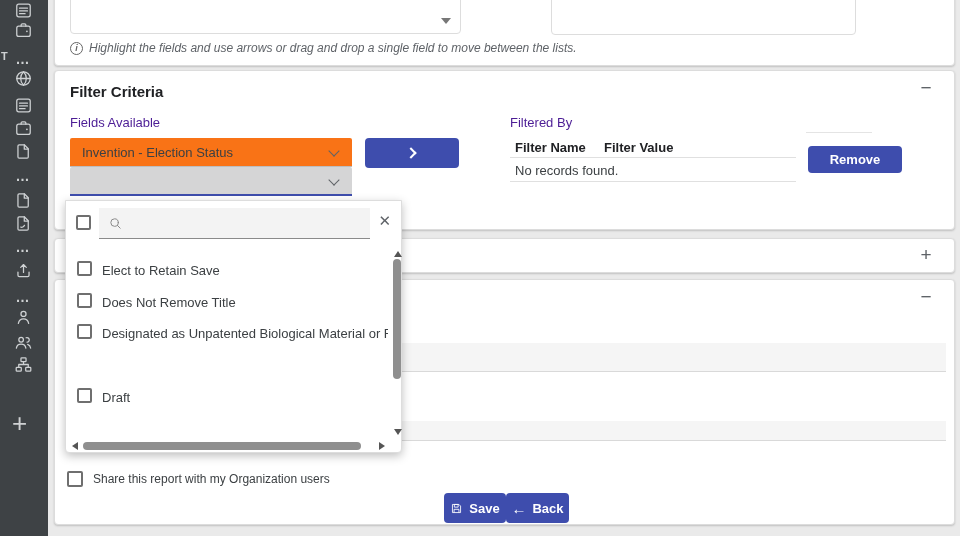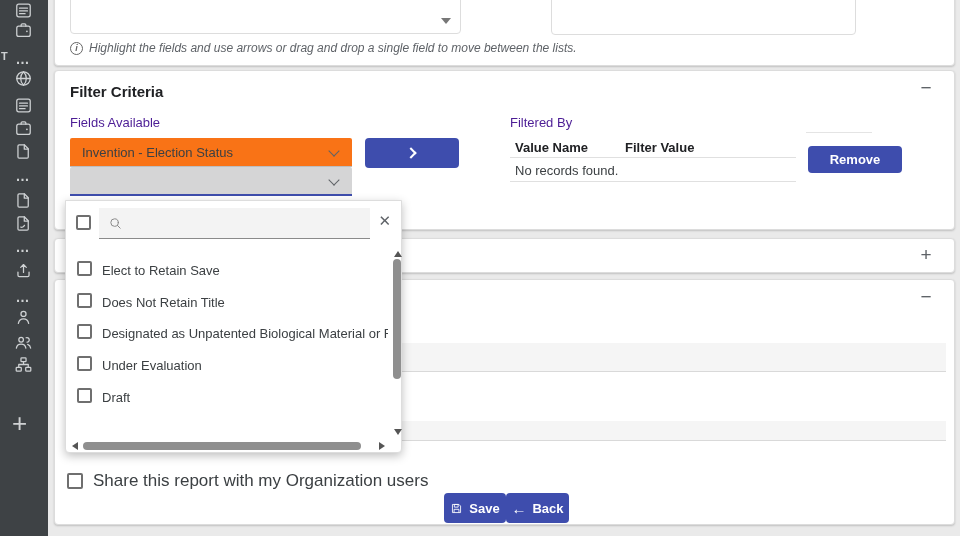--- a/index.html
+++ b/index.html
@@ -45,21 +45,21 @@
   .tbl-head { position:absolute; font-size:13px; font-weight:700; color:#202124; }
   .tbl-line { position:absolute; height:1px; background:#e0e0e0; }
   .empty-text { position:absolute; font-size:13px; color:#3c4043;text-align:right; }
   .mini-line { position:absolute; height:1px; background:#e4e4e4; }
   .remove-btn { position:absolute; left:753px; top:75px; width:94px; height:27px; }
 
   
   .field-bar { position:absolute; left:15px; width:876px; background:#f5f5f5; border-bottom:1px solid #d9d9d9; }
   .chk { width:16px; height:16px; border:2px solid #6f6f6f; border-radius:2px; background:#fff; flex:none; }
   .share-row { position:absolute; left:12px; top:191px; display:flex; align-items:center; gap:10px; }
-  .share-label { font-size:17px; color:#3c4043; }
+  .share-label { font-size:12px; color:#3c4043; }
   .save-btn { position:absolute; left:389px; top:213px; width:62px; height:30px; }
   .back-btn { position:absolute; left:451px; top:213px; width:63px; height:30px; }
   .back-arrow { font-size:15px; line-height:1; }
   .save-btn svg { width:13px; height:13px; stroke:#fff; fill:none; stroke-width:1.6; stroke-linejoin:round; }
 
   
   .dd-panel { position:absolute; left:65px; top:200px; width:337px; height:253px; background:#fff; border:1px solid #ddd; border-radius:0 0 4px 4px; box-shadow:0 3px 10px rgba(0,0,0,.25); z-index:20; }
   .dd-chk { position:absolute; width:15px; height:15px; border:2px solid #6f6f6f; border-radius:2px; background:#fff; }
   .dd-search { position:absolute; left:33px; top:7px; width:271px; height:31px; background:#f3f3f3; border-bottom:1px solid #8a8a8a; }
   .dd-search svg { position:absolute; left:9px; top:8px; width:15px; height:15px; stroke:#8a8a8a; fill:none; stroke-width:1.6; stroke-linecap:round; }
@@ -168,22 +168,22 @@
   </div>
   <div class="sel sel-2">
     <span class="chev"></span>
   </div>
 
   <button class="btn move-btn">
       <span class="chev-right"></span>
     </button>
 
   <span class="blue-label" style="left:455px; top:44px;">Filtered By</span>
-  <span class="tbl-head" style="left:460px; top:69px;">Value Name</span>
-  <span class="tbl-head" style="left:570px; top:69px;">Filter Value</span>
+  <span class="tbl-head" style="left:460px; top:69px;">Filter Name</span>
+  <span class="tbl-head" style="left:549px; top:69px;">Filter Value</span>
   <div class="tbl-line" style="left:455px; top:86px; width:286px;"></div>
   <span class="empty-text" style="left:460px; top:92px;">No records found.</span>
   <div class="tbl-line" style="left:455px; top:110px; width:286px;"></div>
 
   <div class="mini-line" style="left:751px; top:61px; width:66px;"></div>
   <button class="btn remove-btn">Remove</button>
 </section>
 
 <section class="card" style="top:238px; height:35px;">
   <span class="collapse-toggle" style="top:5px;">+</span>
@@ -222,29 +222,25 @@
     <input type="text" placeholder="" style="">
   </div>
   <span class="dd-close">✕</span>
 
   <div class="dd-opt" style="top:53px">
       <span class="dd-chk"></span>
       <span class="lbl">Elect to Retain Save</span>
     </div>
   <div class="dd-opt" style="top:85px">
       <span class="dd-chk"></span>
-      <span class="lbl">Does Not Retain Title</span>
+      <span class="lbl">Does Not Remove Title</span>
     </div>
   <div class="dd-opt" style="top:116px">
       <span class="dd-chk"></span>
       <span class="lbl">Designated as Unpatented Biological Material or Research T</span>
-    </div>
-  <div class="dd-opt" style="top:148px">
-      <span class="dd-chk"></span>
-      <span class="lbl">Under Evaluation</span>
     </div>
   <div class="dd-opt" style="top:180px">
       <span class="dd-chk"></span>
       <span class="lbl">Draft</span>
     </div>
 
   <span class="tri tri-up"></span>
   <div class="vthumb"></div>
   <span class="tri tri-down"></span>
   <span class="tri tri-left"></span>

